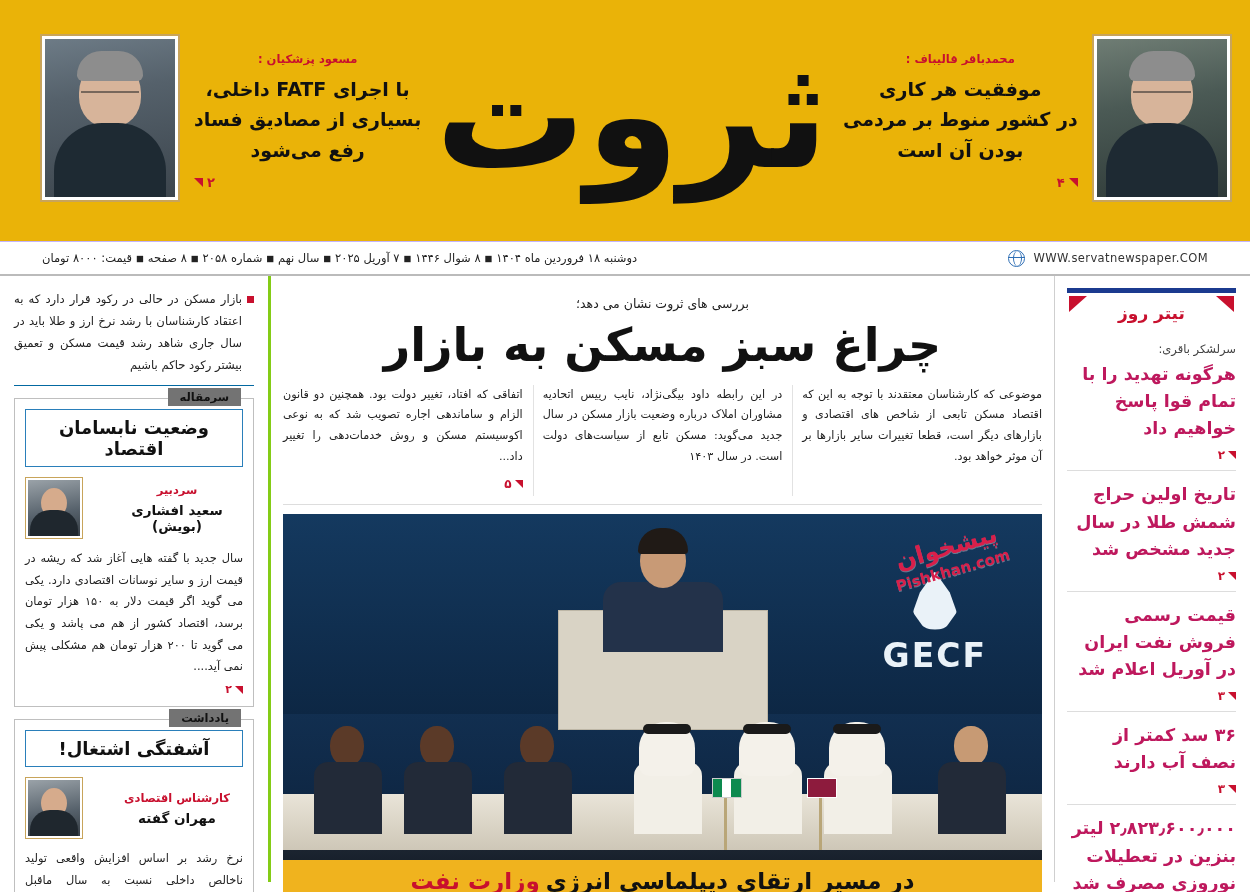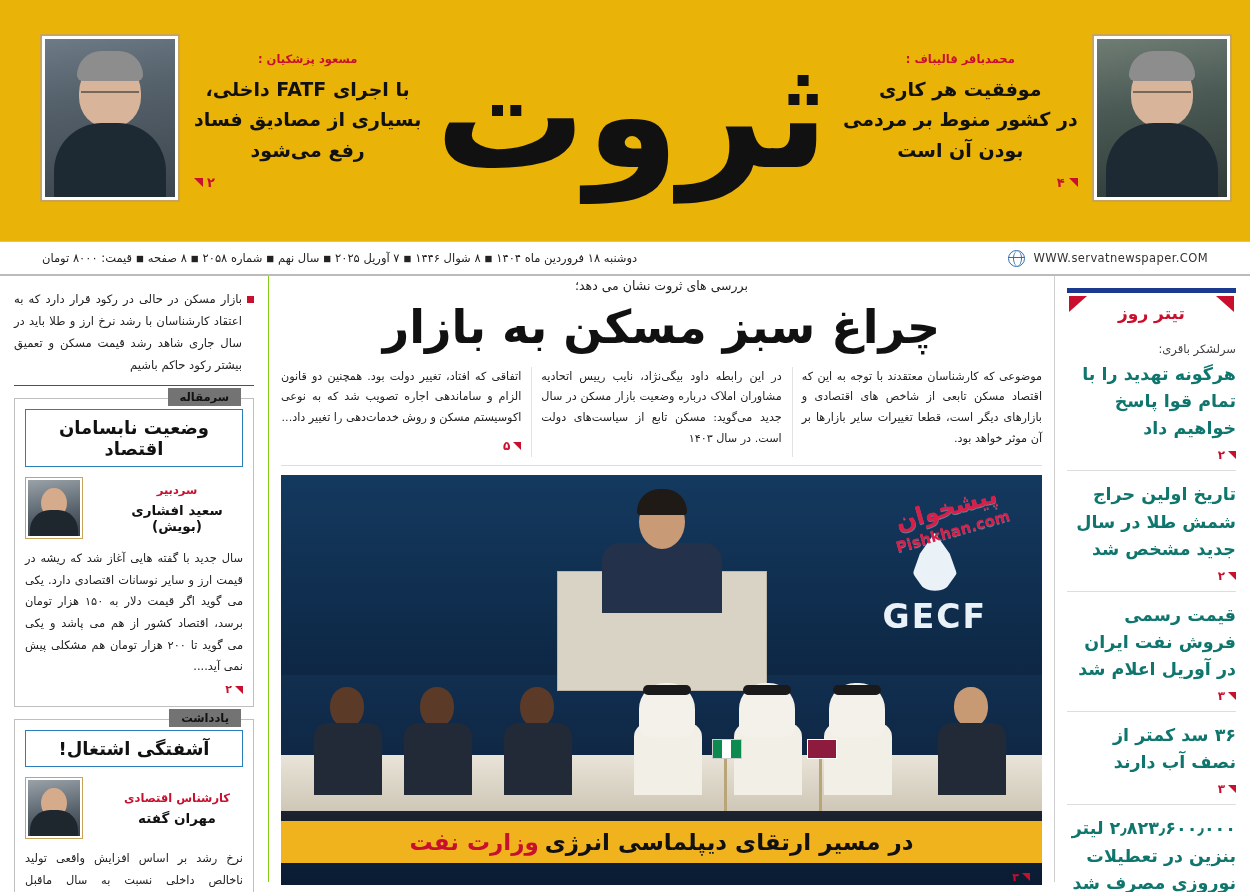--- a/index.html
+++ b/index.html
@@ -155,31 +155,31 @@
   .titr-head .tri-l, .titr-head .tri-r {
     position:absolute; top:8px; width:0;height:0;
     border-top: 16px solid #c8102e;
   }
   .titr-head .tri-r { right: 2px; border-left: 18px solid transparent; }
   .titr-head .tri-l { left: 2px; border-right: 18px solid transparent; }
 
   .sb-item { padding: 10px 0 8px 0; border-bottom: 1px solid #ddd; text-align: right; }
   .sb-item:last-child { border-bottom: none; }
   .sb-kicker { font-size: 11.5px; color: #444; margin-bottom: 5px; }
-  .sb-title { font-size: 17.5px; font-weight: bold; color: #0f766e; line-height: 1.55; }
+  .sb-title { font-size: 17.5px; font-weight: bold; color: #be185d; line-height: 1.55; }
   .sb-page { margin-top: 6px; font-size: 12px; color:#c8102e; font-weight:bold;
              display:flex; align-items:center; gap:3px; }
   .sb-page .flag {
     width:0;height:0;border-top:8px solid #c8102e;border-left:8px solid transparent;
   }
 
   
   .col-center {
-    flex: 1 1 auto; padding: 2px 12px 0 12px;
-    border-left: 1px solid #84cc16;
+    flex: 1 1 auto; padding: 20px 12px 0 12px;
+    border-left: 3px solid #84cc16;
   }
   .lead-kicker { text-align:center; font-size: 12.5px; color:#222; margin-bottom: 6px; }
   .lead-title {
     text-align:center; font-size: 46px; font-weight: bold; color:#111;
     line-height: 1.25; letter-spacing: -1px; margin: 2px 0 10px 0;
   }
   .lead-cols {
     display:flex; flex-direction: row; gap: 10px; font-size: 11.2px;
     color:#222; line-height:1.85; text-align: justify;
     border-bottom: 1px solid #ddd; padding-bottom: 8px;

